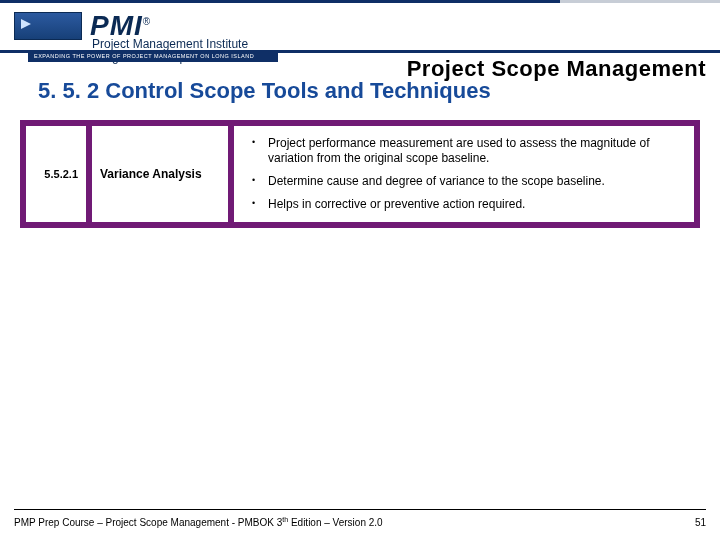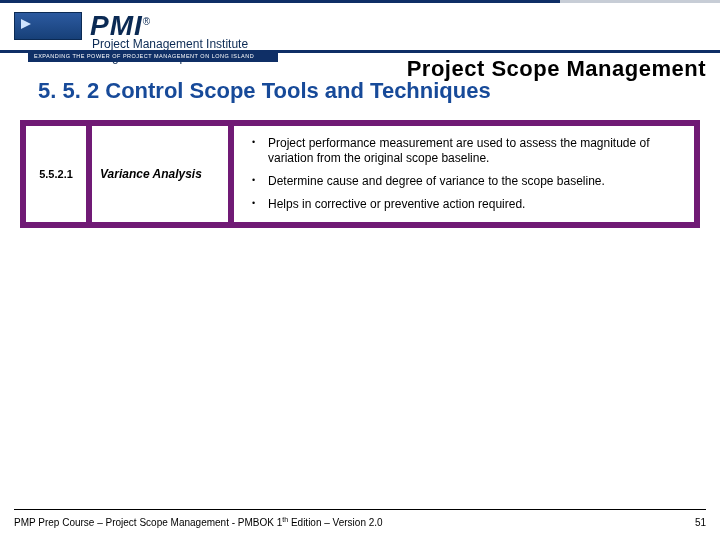--- a/index.html
+++ b/index.html
@@ -137,28 +137,27 @@
   }
   .tbl td {
     border: 6px solid #701a75;
     vertical-align: middle;
     padding: 6px 8px;
   }
   .tbl .num {
     width: 44px;
     font-size: 11px;
     font-weight: 700;
-    text-align: center;
+    text-align: right;
     white-space: nowrap;
   }
   .tbl .name {
     width: 120px;
     font-weight: 700;
     font-size: 12px;
-    font-style: italic;
   }
   .tbl .desc ul {
     margin: 0;
     padding-left: 16px;
     list-style: none;
   }
   .tbl .desc li {
     position: relative;
     padding: 4px 0 4px 10px;
     font-size: 12px;
@@ -233,15 +232,15 @@
         <li>Determine cause and degree of variance to the scope baseline.</li>
         <li>Helps in corrective or preventive action required.</li>
       </ul>
     </td>
   </tr>
 </tbody>
   </table>
 
 <div class="footer-line"></div>
 <div class="footer-left">
-  <span>PMP Prep Course – Project Scope Management - PMBOK 1</span><sup>th</sup><span> Edition – Version 2.0</span>
+  <span>PMP Prep Course – Project Scope Management - PMBOK 3</span><sup>th</sup><span> Edition – Version 2.0</span>
 </div>
 <div class="footer-right">51</div>
 
 </body></html>

